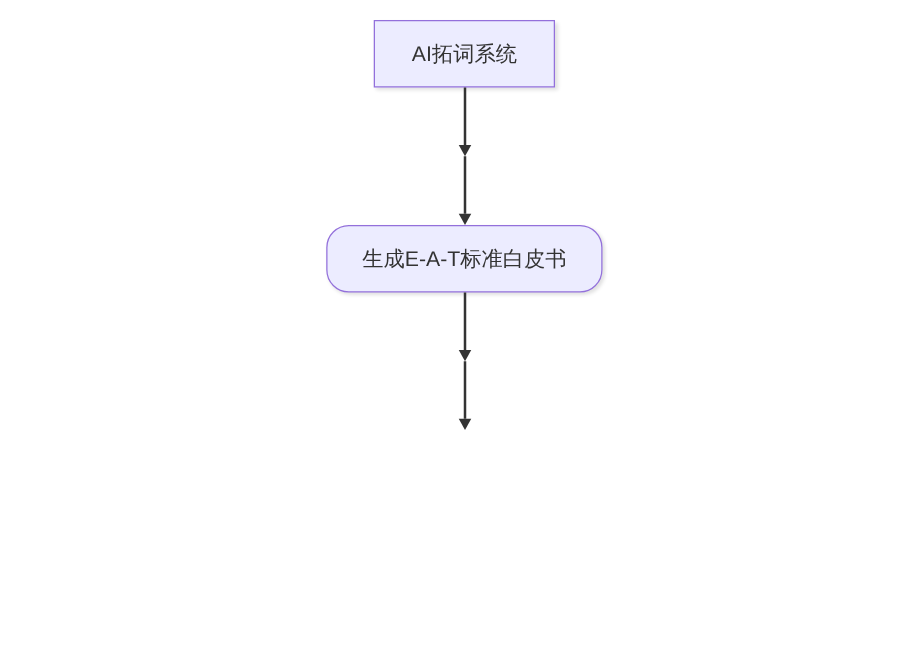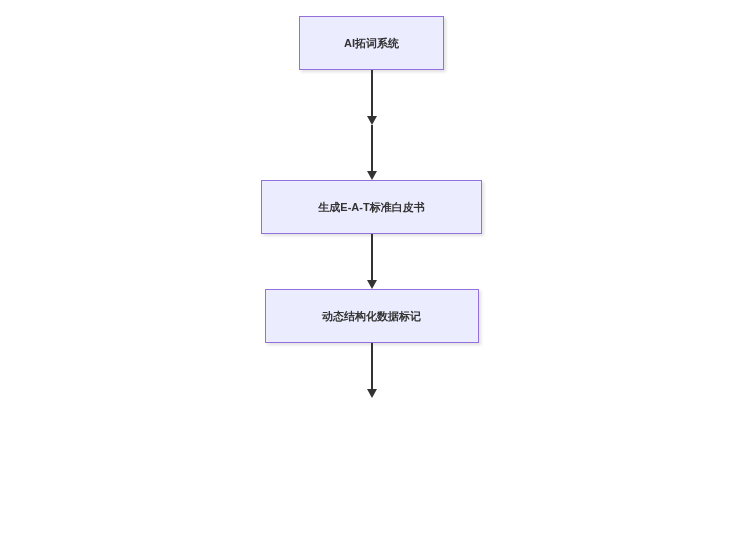--- a/index.html
+++ b/index.html
@@ -24,34 +24,33 @@
     display: flex;
     flex-direction: column;
     align-items: center;
     margin-left: 14px; 
   }
   .node {
     box-sizing: border-box;
     background: #ececff;
     border: 1px solid #9370db;
     color: #333333;
-    font-size: 11px;
+    font-size: 17px;
     line-height: 1;
     display: flex;
     align-items: center;
     justify-content: center;
     height: 54px;
     padding: 0 20px;
     box-shadow: 2px 2px 3px rgba(0,0,0,0.12);
     white-space: nowrap;
-    font-weight: bold;
   }
   .node-1 { min-width: 145px; }
   .node-2 { min-width: 191px; }
-  .node-3 { min-width: 221px; }
+  .node-3 { min-width: 221px; border-radius: 18px; }
   .node-4 { min-width: 214px; }
   .node-5 { min-width: 234px; }
   .edge {
     display: flex;
     flex-direction: column;
     align-items: center;
     height: 55px;
   }
   .edge .line {
     width: 2px;
@@ -85,21 +84,20 @@
       <div class="arrowhead"></div>
     </div>
 
     <div class="node node-3">生成E-A-T标准白皮书</div>
 
     <div class="edge">
       <div class="line"></div>
       <div class="arrowhead"></div>
     </div>
 
-    <div class="node node-4">动态结构化数据标记</div>
 
     <div class="edge">
       <div class="line"></div>
       <div class="arrowhead"></div>
     </div>
 
 
   </div>
 </div>
 

